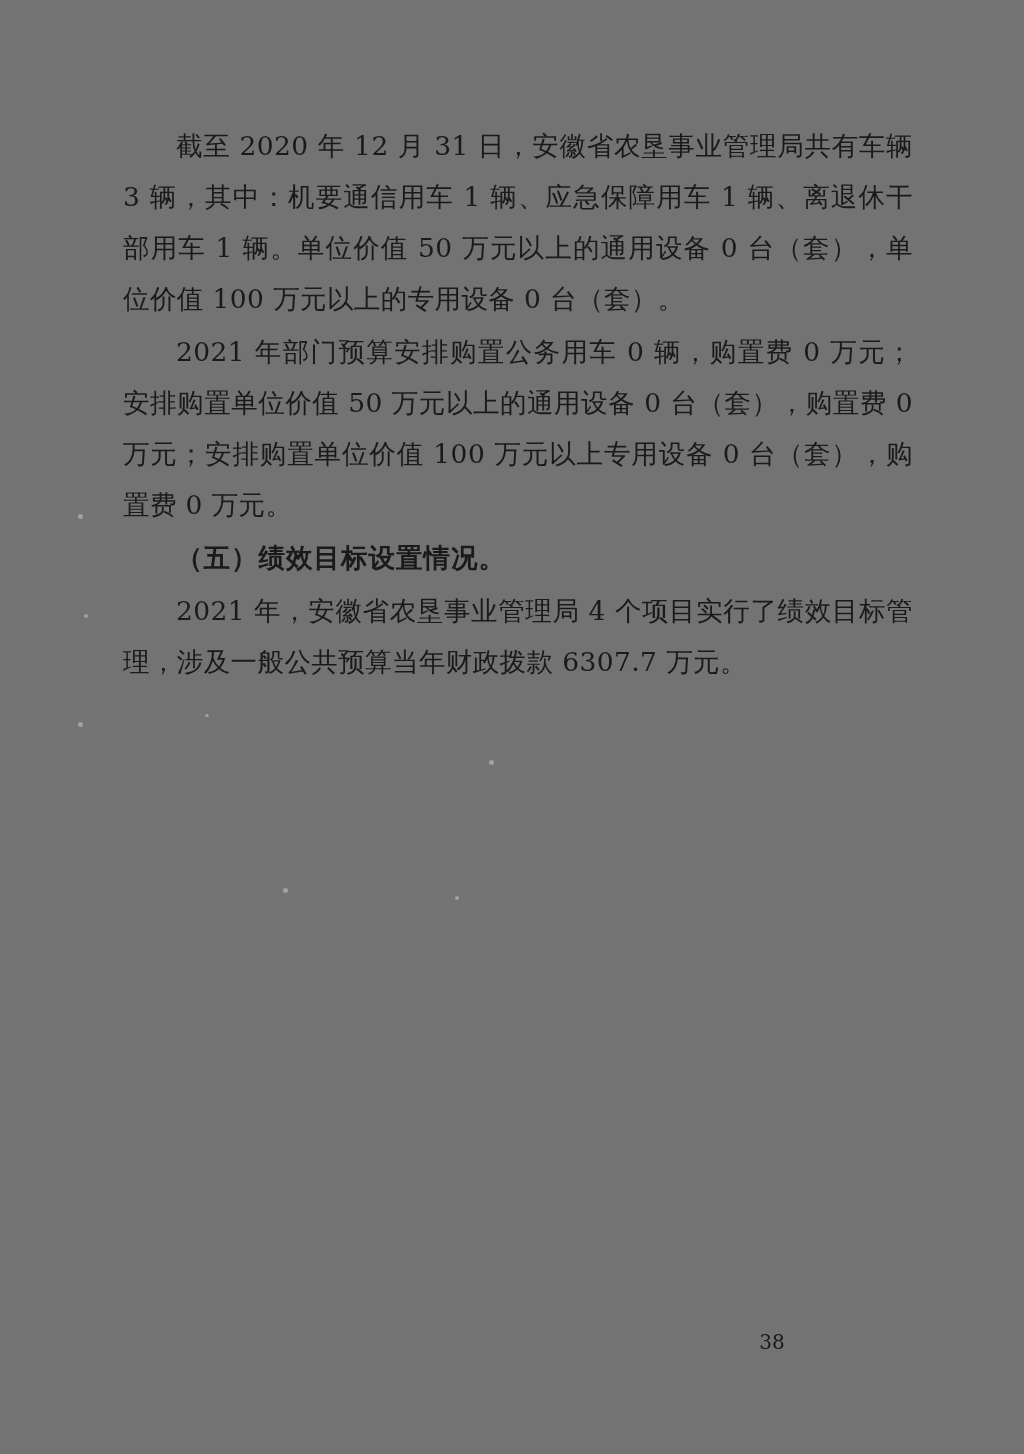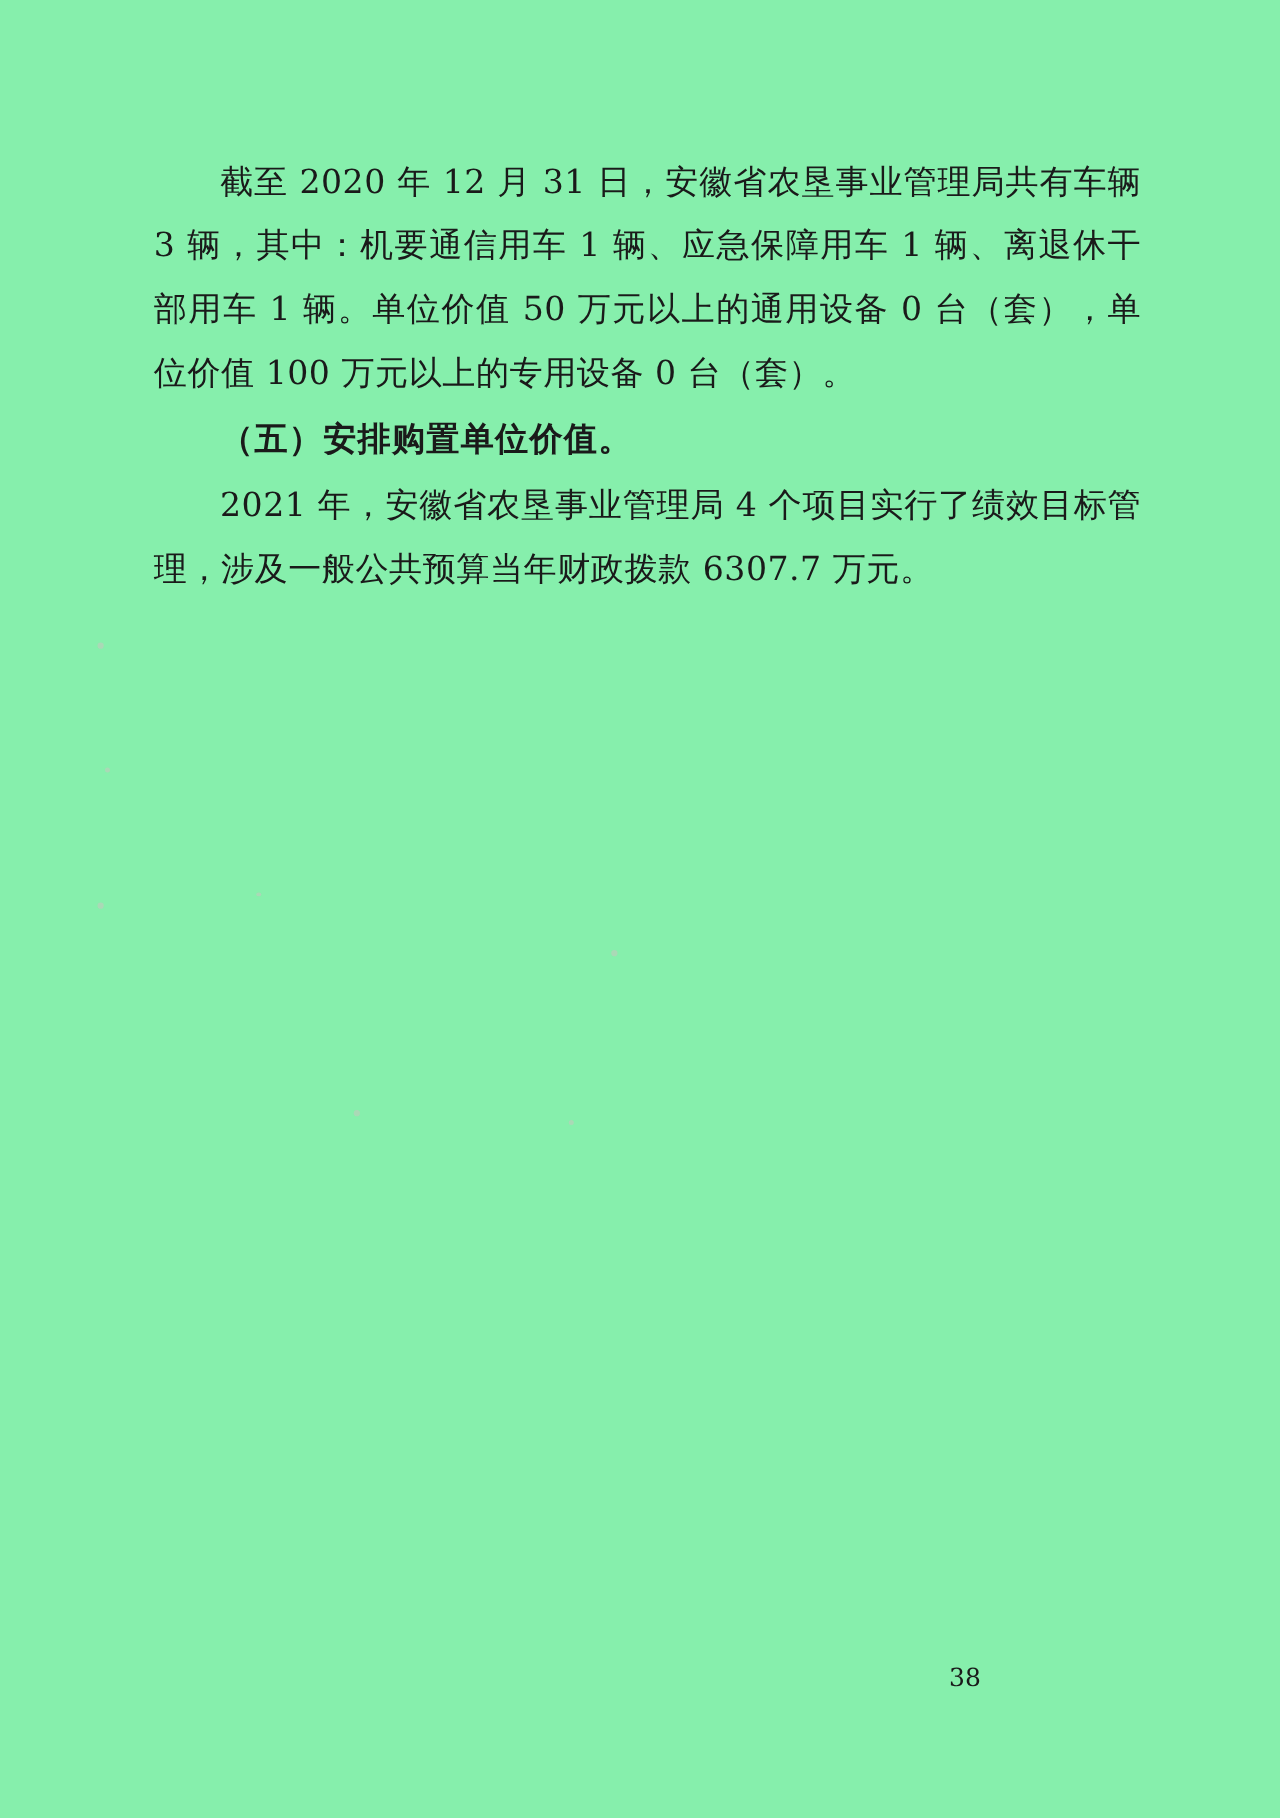--- a/index.html
+++ b/index.html
@@ -15,21 +15,21 @@
     color: #1a1a1a;
     overflow: hidden;
   }
 
   .page {
     position: absolute;
     left: 0;
     top: 0;
     width: 1024px;
     height: 1454px;
-    background: #86efac;
+    background: #737373;
   }
 
   .content {
     position: absolute;
     left: 123px;
     top: 120px;
     width: 790px;
   }
 
   p.para {
@@ -77,18 +77,19 @@
   <div class="speck" style="left:78px; top:514px; width:5px; height:5px;"></div>
   <div class="speck" style="left:84px; top:614px; width:4px; height:4px;"></div>
   <div class="speck" style="left:78px; top:722px; width:5px; height:5px;"></div>
   <div class="speck" style="left:205px; top:714px; width:4px; height:3px;"></div>
   <div class="speck" style="left:489px; top:760px; width:5px; height:5px;"></div>
   <div class="speck" style="left:283px; top:888px; width:5px; height:5px;"></div>
   <div class="speck" style="left:455px; top:896px; width:4px; height:4px;"></div>
 
   <div class="content">
     <p class="para">截至 2020 年 12 月 31 日，安徽省农垦事业管理局共有车辆 3 辆，其中：机要通信用车 1 辆、应急保障用车 1 辆、离退休干部用车 1 辆。单位价值 50 万元以上的通用设备 0 台（套），单位价值 100 万元以上的专用设备 0 台（套）。</p>
-    <p class="para heading">（五）安排购置单位价值。</p>
+    <p class="para">2021 年部门预算安排购置公务用车 0 辆，购置费 0 万元；安排购置单位价值 50 万元以上的通用设备 0 台（套），购置费 0 万元；安排购置单位价值 100 万元以上专用设备 0 台（套），购置费 0 万元。</p>
+    <p class="para heading">（五）绩效目标设置情况。</p>
     <p class="para">2021 年，安徽省农垦事业管理局 4 个项目实行了绩效目标管理，涉及一般公共预算当年财政拨款 6307.7 万元。</p>
   </div>
 
   <div class="page-number">38</div>
 </div>
 
 </body></html>

